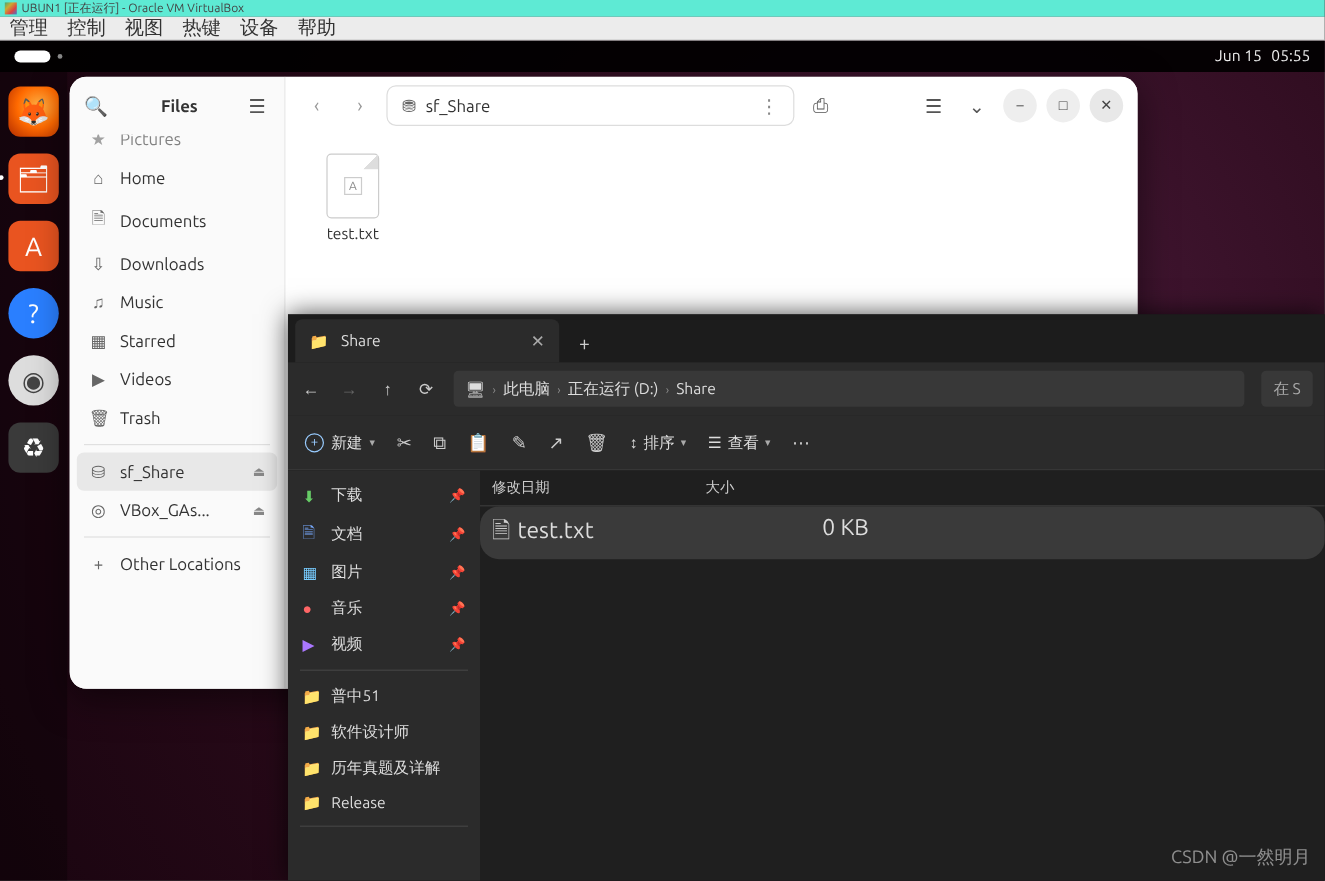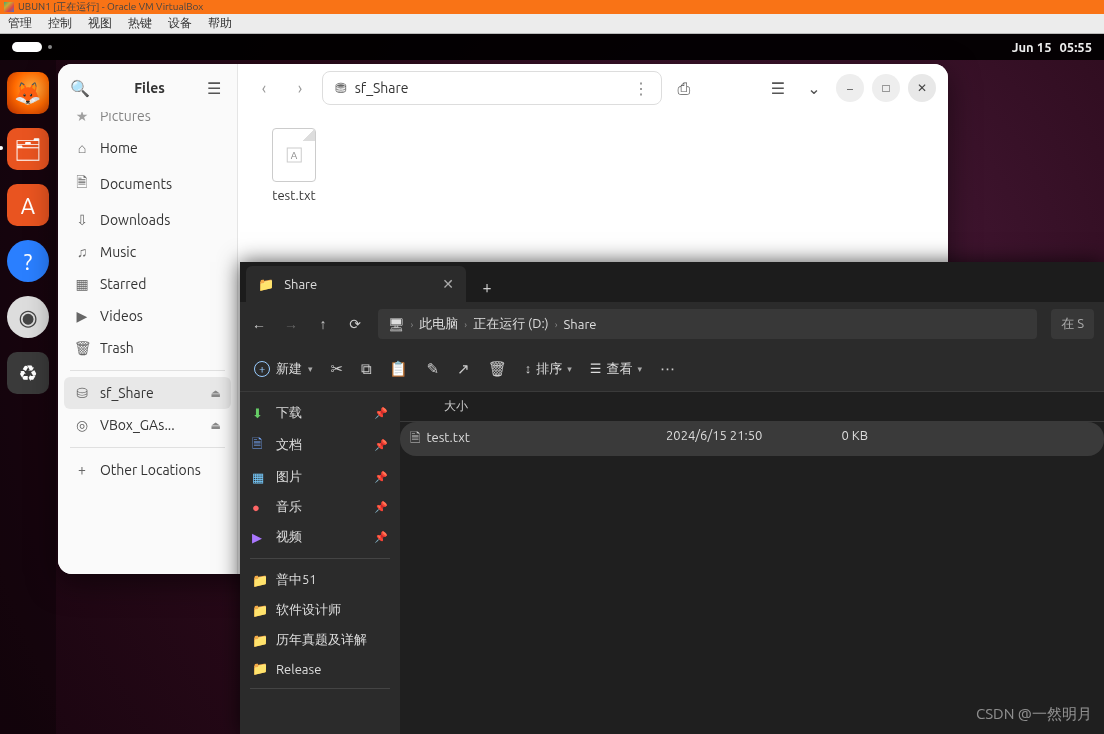--- a/index.html
+++ b/index.html
@@ -1,30 +1,30 @@
 <!DOCTYPE html>
 <html><head>
 <meta charset="utf-8">
 <style>
 * { margin: 0; padding: 0; box-sizing: border-box; font-family: Ubuntu, "Segoe UI", sans-serif; }
 body { width: 1104px; height: 734px; background: #1a1a1a; overflow: hidden; position: relative; }
 
 
-.vbox-title { height: 14px; background: #f97316; display: flex; align-items: center; padding: 0 4px; font-size: 10px; color: #444; }
+.vbox-title { height: 14px; background: #5eead4; display: flex; align-items: center; padding: 0 4px; font-size: 10px; color: #444; }
 .vbox-icon { width: 10px; height: 10px; background: linear-gradient(135deg,#4a7,#ca3,#d44,#47c); margin-right: 4px; }
 
 
-.vbox-menu { height: 20px; background: #ececec; display: flex; align-items: center; font-size: 12px; color: #333; border-bottom: 1px solid #bbb; }
+.vbox-menu { height: 20px; background: #ececec; display: flex; align-items: center; font-size: 16px; color: #333; border-bottom: 1px solid #bbb; }
 .vbox-menu span { padding: 0 8px; cursor: pointer; }
 
 
 .ubuntu { position: relative; height: 700px; background: radial-gradient(circle at 70% 40%, #4a1a3a 0%, #2a0a1a 60%, #1a0510 100%); }
 
 
-.topbar { height: 26px; background: rgba(0,0,0,0.9); display: flex; align-items: center; padding: 0 12px; color: #eee; font-size: 13px; font-weight: bold; }
+.topbar { height: 26px; background: rgba(0,0,0,0.9); display: flex; align-items: center; padding: 0 12px; color: #eee; font-size: 13px; }
 .activities { width: 30px; height: 10px; background: #fff; border-radius: 5px; position: relative; }
 .activities::after { content:''; position:absolute; right:-10px; top:3px; width:4px; height:4px; border-radius:50%; background:#888; }
 .topbar .spacer { flex: 1; }
 .topbar .clock { display: flex; gap: 8px; }
 
 
 .dock { position: absolute; left: 0; top: 26px; width: 56px; height: 674px; background: rgba(0,0,0,0.3); display: flex; flex-direction: column; align-items: center; padding-top: 12px; gap: 14px; }
 .dock-icon { width: 42px; height: 42px; border-radius: 10px; display: flex; align-items: center; justify-content: center; font-size: 22px; color: #fff; cursor:pointer; }
 .di-ff { background: radial-gradient(circle at 60% 40%, #ffb347, #ff6a00 50%, #b02a00); }
 .di-files { background: #e95420; position: relative; }
@@ -91,21 +91,21 @@
 .we-side-item .ic { width:16px; font-size:13px; }
 .we-side-item .pin { margin-left:auto; color:#888; font-size:11px; }
 .we-side-divider { height:1px; background:#444; margin:6px 10px; }
 .we-list { flex:1; display:flex; flex-direction:column; }
 .we-headers { display:flex; font-size:12px; color:#ccc; border-bottom:1px solid #3a3a3a; }
 .we-headers > div { padding:6px 10px; }
 .col-name { width:256px; }
 .col-date { width:144px; }
 .col-type { width:120px; }
 .col-size { width:78px; text-align:right; }
-.we-row { display:flex; font-size:13px; color:#ddd; background:#3a3a3a; cursor:pointer;border-radius:16px; }
+.we-row { display:flex; font-size:19px; color:#ddd; background:#3a3a3a; cursor:pointer;border-radius:16px; }
 .we-row > div { padding:6px 10px; }
 .we-row .ic { color:#ccc; margin-right:6px; }
 
 .watermark { position:absolute; right:12px; bottom:10px; color:rgba(255,255,255,0.5); font-size:15px; }
 </style>
 </head>
 <body>
 
 <div class="vbox-title">
   <div class="vbox-icon"></div>
@@ -308,26 +308,26 @@
             <span>历年真题及详解</span>
           </div>
           <div class="we-side-item">
             <span class="ic" style="color:#f0c674">📁</span>
             <span>Release</span>
           </div>
           <div class="we-side-divider"></div>
         </div>
       <div class="we-list">
         <div class="we-headers">
+          <div class="col-date">修改日期</div>
           <div class="col-size">大小</div>
         </div>
         <div id="we-rows">
             <div class="we-row">
               <div class="col-name"><span class="ic">🗎</span>test.txt</div>
-              <div class="col-date">2024/6/15 21:50</div>
               <div class="col-size">0 KB</div>
             </div>
           </div>
       </div>
     </div>
   </div>
 
   <div class="watermark">CSDN @一然明月</div>
 </div>
 

